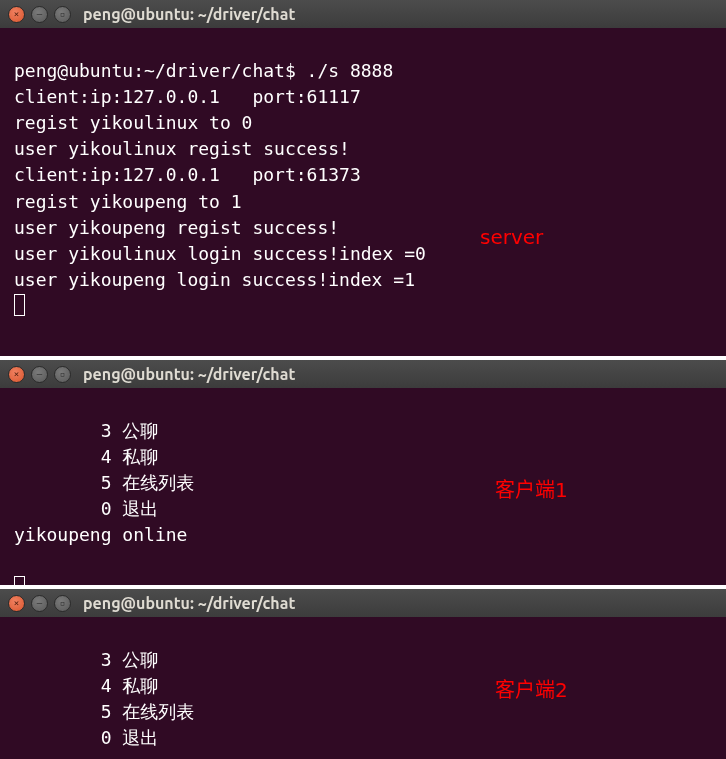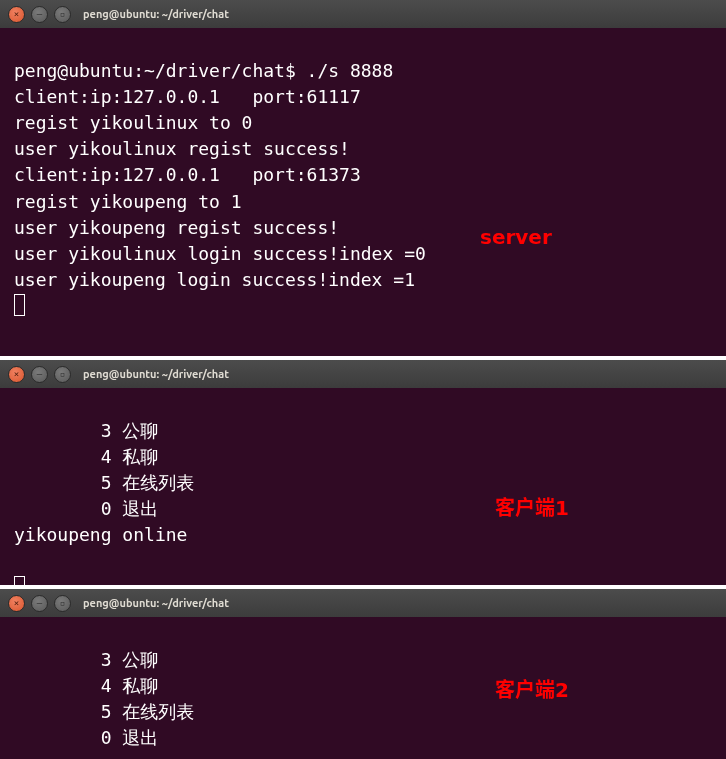--- a/index.html
+++ b/index.html
@@ -35,38 +35,38 @@
     font-size: 9px;
     color: #2b2b2b;
     line-height: 1;
   }
   .wbtn.close {
     background: radial-gradient(circle at 40% 35%, #f08060, #d9562e);
     color: #4a1b0b;
   }
   .title-text {
     color: #dfdbd2;
-    font-size: 11px;
+    font-size: 16px;
     font-weight: bold;
     margin-left: 6px;
     font-family: "Ubuntu", "DejaVu Sans", sans-serif;
   }
   .term {
     color: #ffffff;
     font-size: 18px;
     line-height: 1.45;
     padding: 4px 6px 8px 14px;
     white-space: pre;
     position: relative;
   }
   .label {
     position: absolute;
     color: #ff0000;
     font-family: "DejaVu Sans", "Noto Sans CJK SC", sans-serif;
-    font-weight: bold;
+    font-weight: normal;
     font-size: 20px;
     text-align: center;
   }
   .cursor {
     display:inline-block;
     width: 9px;
     height: 20px;
     border: 1px solid #ffffff;
     vertical-align: text-bottom;
   }
@@ -107,21 +107,21 @@
     <span class="title-text">peng@ubuntu: ~/driver/chat</span>
   </div>
   <div class="term">
 <span>        3 公聊</span>
 <span>        4 私聊</span>
 <span>        5 在线列表</span>
 <span>        0 退出</span>
 <span>yikoupeng online</span>
 <span></span>
 <span class="cursor"></span>
-    <div class="label" style="top:106px;left:495px">客户端1</div>
+    <div class="label" style="top:88px;left:495px">客户端1</div>
   </div>
 </div>
 
 <div class="window win3">
   <div class="titlebar">
     <div class="wbtn close">×</div>
     <div class="wbtn">–</div>
     <div class="wbtn">▫</div>
     <span class="title-text">peng@ubuntu: ~/driver/chat</span>
   </div>

